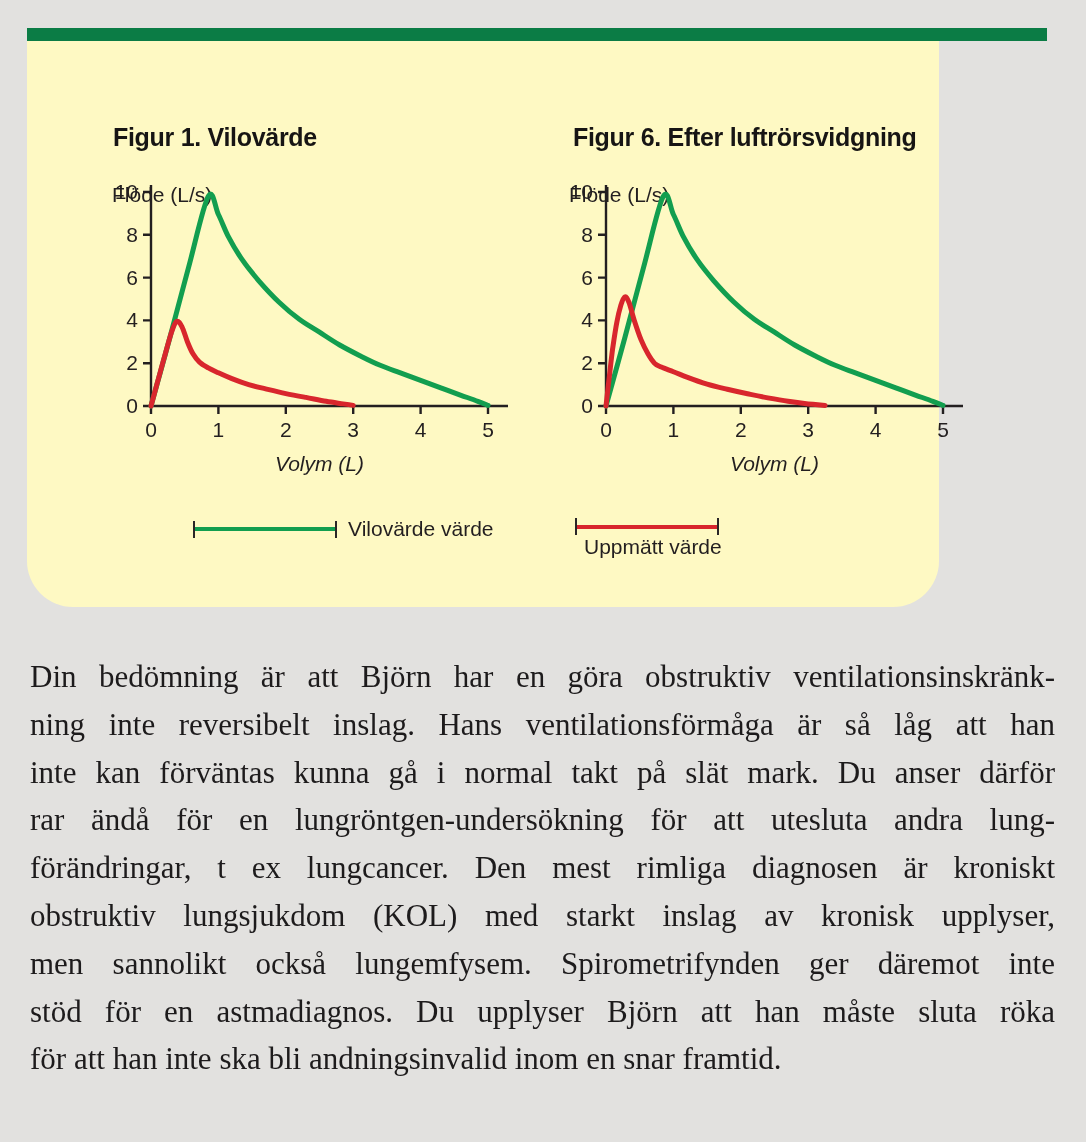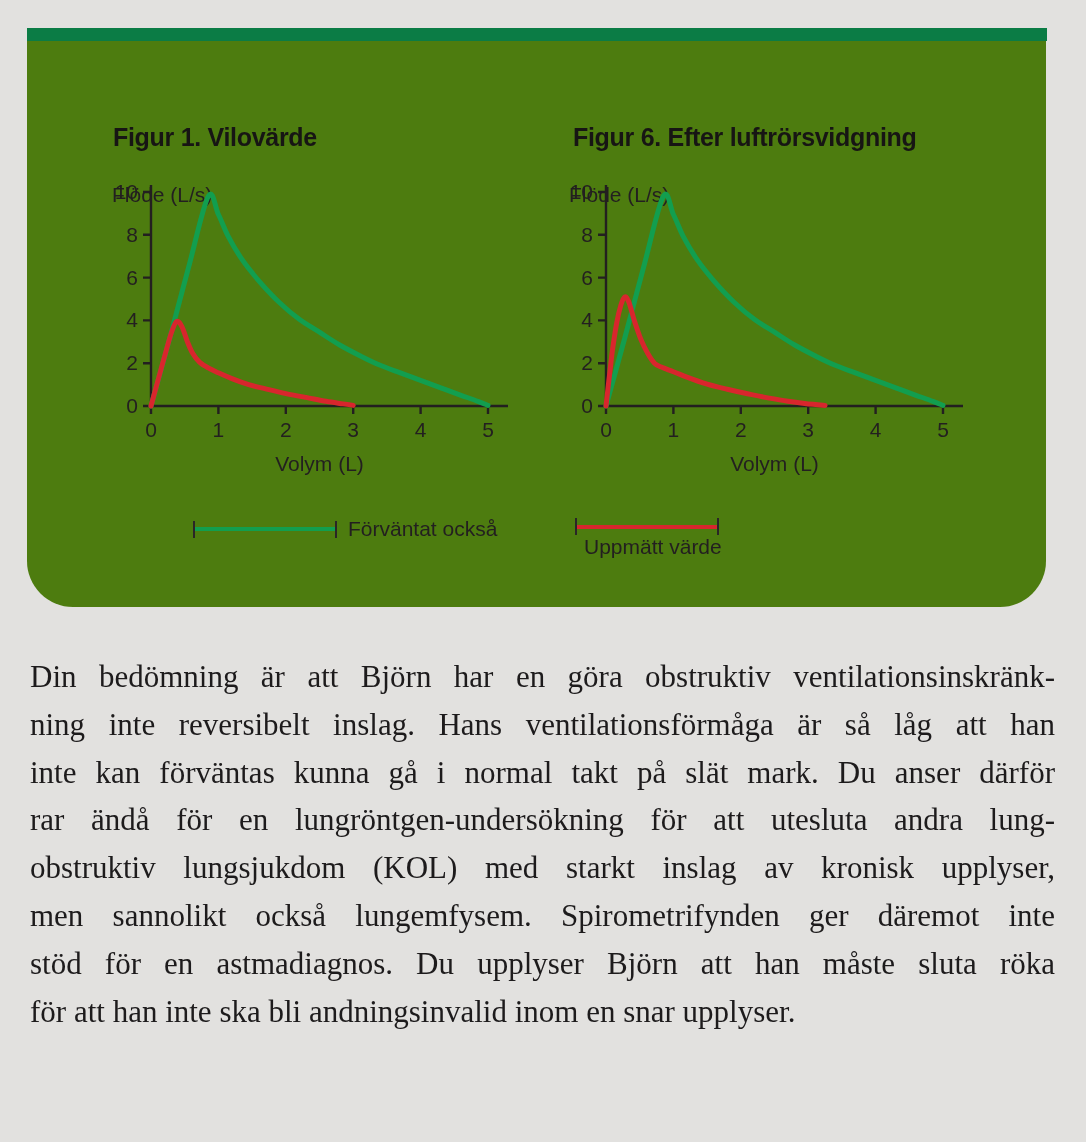--- a/index.html
+++ b/index.html
@@ -8,22 +8,22 @@
     background:#e2e1df;
     font-family:"Liberation Sans",sans-serif;
     position:relative;
     overflow:hidden;
   }
   .accent-bar{
     position:absolute;left:27px;top:28px;width:1020px;height:13px;
     background:#0b7c45;
   }
   .figure-panel{
-    position:absolute;left:27px;top:41px;width:1019px;height:566px;
-    background:#4d7c0f;
+    position:absolute;left:27px;top:41px;width:912px;height:566px;
+    background:#fef9c3;
     border-radius:0 0 46px 46px;
   }
   .fig-title{
     position:absolute;top:82px;
     font-size:25px;font-weight:700;color:#171514;
     letter-spacing:-0.3px;white-space:nowrap;
   }
   .t1{left:86px;}
   .t2{left:546px;}
   .axis-toplabel{
@@ -31,21 +31,21 @@
     font-size:21px;color:#231f20;white-space:nowrap;
   }
   .l1{left:85px;}
   .l2{left:542px;}
   .chart{position:absolute;top:144px;width:420px;height:262px;}
   .c1{left:86px;}
   .c2{left:541px;}
   .chart svg{display:block;}
   .axis-xlabel{
     position:absolute;top:411px;width:337px;
-    text-align:center;font-size:21px;color:#231f20;
+    text-align:center;font-size:21px;color:#231f20;font-style:italic;
   }
   .x1{left:124px;}
   .x2{left:579px;}
   .legend-item{
     position:absolute;top:477px;height:22px;
     display:flex;align-items:center;white-space:nowrap;
   }
   .li1{left:166px;}
   .li2{left:546px;flex-direction:column;}
   .legend-line{display:inline-flex;align-items:center;height:18px;}
@@ -116,34 +116,35 @@
 
   <div class="axis-xlabel x1">Volym (L)</div>
   <div class="axis-xlabel x2">Volym (L)</div>
 
   <div class="legend-item li1">
     <span class="legend-line">
         <i class="cap"></i>
         <i class="bar" style="background: rgb(18, 158, 79);"></i>
         <i class="cap"></i>
       </span>
-    <span class="legend-label">Förväntat också</span>
+    <span class="legend-label">Vilovärde värde</span>
   </div>
   <div class="legend-item li2">
     <span class="legend-line">
         <i class="cap"></i>
         <i class="bar" style="background: rgb(216, 38, 45);"></i>
         <i class="cap"></i>
       </span>
     <span class="legend-label">Uppmätt värde</span>
   </div>
 </div>
 
 <div class="bodytext">
     <div class="bline">Din bedömning är att Björn har en göra obstruktiv ventilationsinskränk-</div>
     <div class="bline">ning inte reversibelt inslag. Hans ventilationsförmåga är så låg att han</div>
     <div class="bline">inte kan förväntas kunna gå i normal takt på slät mark. Du anser därför</div>
     <div class="bline">rar ändå för en lungröntgen-undersökning för att utesluta andra lung-</div>
+    <div class="bline">förändringar, t ex lungcancer. Den mest rimliga diagnosen är kroniskt</div>
     <div class="bline">obstruktiv lungsjukdom (KOL) med starkt inslag av kronisk upplyser,</div>
     <div class="bline">men sannolikt också lungemfysem. Spirometrifynden ger däremot inte</div>
     <div class="bline">stöd för en astmadiagnos. Du upplyser Björn att han måste sluta röka</div>
-    <div class="bline last">för att han inte ska bli andningsinvalid inom en snar upplyser.</div>
+    <div class="bline last">för att han inte ska bli andningsinvalid inom en snar framtid.</div>
   </div>
 
 </body></html>

